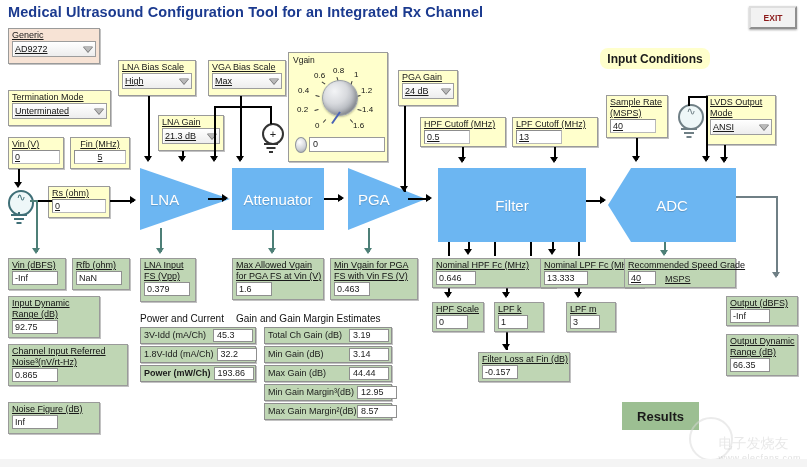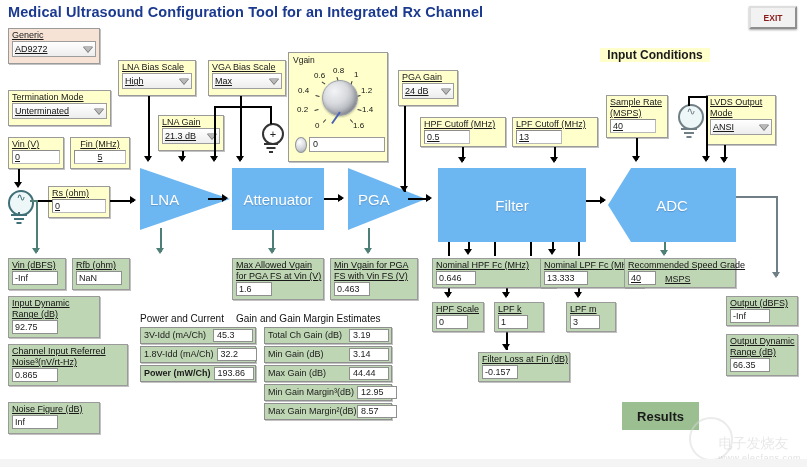--- a/index.html
+++ b/index.html
@@ -251,21 +251,21 @@
   }
 </style>
 </head>
 <body>
 
 <div id="app">
 
   <div class="title">Medical Ultrasound Configuration Tool for an Integrated Rx Channel</div>
   <div class="exit-btn">EXIT</div>
 
-  <div class="banner" style="left:600px;top:48px;width:110px;height:14px;">Input Conditions</div>
+  <div class="banner" style="left:600px;top:48px;width:110px;height:21px;border-radius:8px;">Input Conditions</div>
 
   <div class="results-btn" style="left:622px;top:402px;width:75px;height:26px;">Results</div>
 
   <div class="pnl dev" style="left:8px;top:28px;width:92px;height:36px;">
     <span class="lbl">Generic</span>
     <div class="dd">
       <span class="dval">AD9272</span>
       <span class="arrow"></span>
     </div>
   </div>
@@ -526,20 +526,25 @@
     <span class="lbl">Channel Input Referred</span>
     <span class="lbl">Noise³(nV/rt-Hz)</span>
     <div class="field">0.865</div>
   </div>
 
   <div class="pnl ind" style="left:8px;top:402px;width:92px;height:32px;">
     <span class="lbl">Noise Figure (dB)</span>
     <div class="field">Inf</div>
   </div>
 
+  <div class="pnl ind" style="left:140px;top:258px;width:56px;height:44px;">
+    <span class="lbl">LNA Input</span>
+    <span class="lbl">FS (Vpp)</span>
+    <div class="field">0.379</div>
+  </div>
 
   <div class="pnl ind" style="left:232px;top:258px;width:92px;height:42px;">
     <span class="lbl">Max Allowed Vgain</span>
     <span class="lbl">for PGA FS at Vin (V)</span>
     <div class="field" style="min-width:30px;">1.6</div>
   </div>
 
   <div class="pnl ind" style="left:330px;top:258px;width:88px;height:42px;">
     <span class="lbl">Min Vgain for PGA</span>
     <span class="lbl">FS with Vin FS (V)</span>

